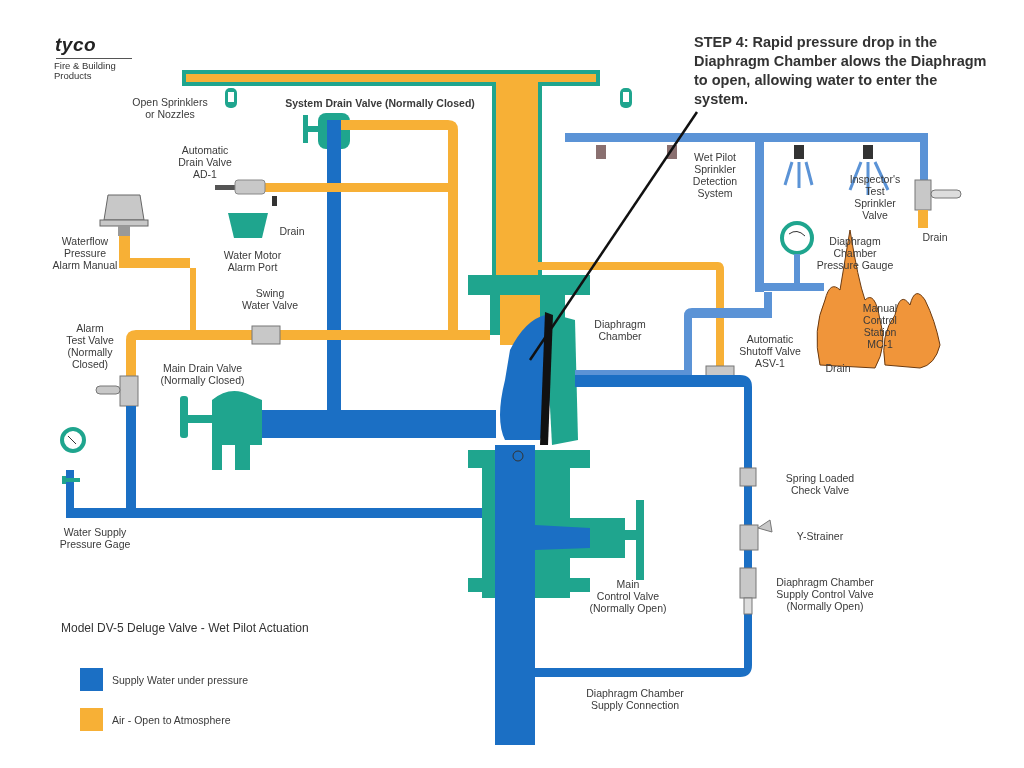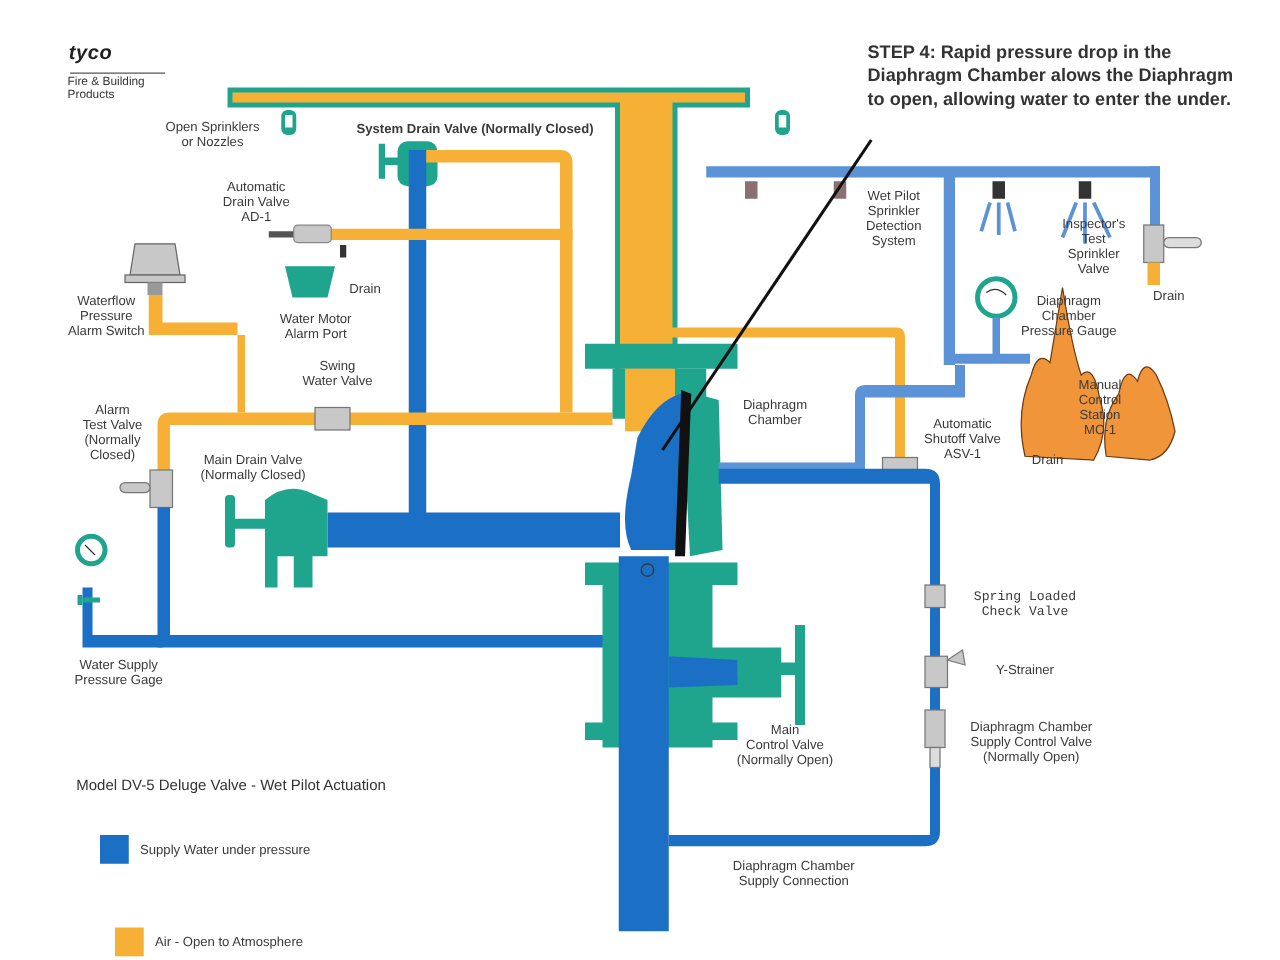--- a/index.html
+++ b/index.html
@@ -1,19 +1,19 @@
 <!DOCTYPE html>
 <html><head>
 <meta charset="utf-8">
 <style>
   html, body { margin: 0; padding: 0; background: #ffffff; }
   body { width: 1024px; height: 768px; position: relative; overflow: hidden; font-family: "Liberation Sans", sans-serif; color: #333; }
   #diagram { position: absolute; left: 0; top: 0; width: 1024px; height: 768px; }
   .lbl { position: absolute; font-size: 10.5px; line-height: 12px; text-align: center; color: #3a3a3a; white-space: pre-line; }
-  .brand { position: absolute; left: 55px; top: 34px; font-family: "Liberation Sans", sans-serif; font-style: italic; font-weight: bold; font-size: 16px; color: #222; letter-spacing: 0.5px; }
+  .brand { position: absolute; left: 55px; top: 34px; font-family: "Liberation Sans", sans-serif; font-style: italic; font-weight: bold; font-size: 19px; color: #222; letter-spacing: 0.5px; }
   .brand-rule { position: absolute; left: 56px; top: 58px; width: 76px; height: 1px; background: #555; }
   .brand-sub { position: absolute; left: 54px; top: 61px; font-size: 9.5px; line-height: 10px; color: #333; white-space: pre-line; }
   .step { position: absolute; left: 694px; top: 33px; width: 300px; font-weight: bold; font-size: 14.5px; line-height: 19px; color: #333; }
   .title { position: absolute; left: 61px; top: 621px; font-size: 12px; color: #333; }
   .legend-item { position: absolute; left: 80px; display: flex; align-items: center; text-align: center; }
   .swatch { width: 23px; height: 23px; margin-right: 9px; }
   .legend-text { font-size: 10.5px; color: #3a3a3a; }
 </style>
 </head>
 <body>
@@ -159,32 +159,32 @@
   </g>
 
   <line x1="697" y1="112" x2="530" y2="360" stroke="#111" stroke-width="2.5"></line>
 </svg>
 
 <div class="brand">tyco</div>
 <div class="brand-rule"></div>
 <div class="brand-sub">Fire &amp; Building
 Products</div>
 
-<div class="step">STEP 4: Rapid pressure drop in the Diaphragm Chamber alows the Diaphragm to open, allowing water to enter the under.</div>
+<div class="step">STEP 4: Rapid pressure drop in the Diaphragm Chamber alows the Diaphragm to open, allowing water to enter the system.</div>
 
 <div class="lbl" style="left:115px;top:96px;width:110px;">Open Sprinklers
 or Nozzles</div>
 <div class="lbl" style="left:270px;top:97px;width:220px;font-weight:bold;">System Drain Valve (Normally Closed)</div>
 <div class="lbl" style="left:165px;top:144px;width:80px;">Automatic
 Drain Valve
 AD-1</div>
 <div class="lbl" style="left:272px;top:225px;width:40px;">Drain</div>
 <div class="lbl" style="left:45px;top:235px;width:80px;">Waterflow
 Pressure
-Alarm Switch</div>
+Alarm Manual</div>
 <div class="lbl" style="left:210px;top:249px;width:85px;">Water Motor
 Alarm Port</div>
 <div class="lbl" style="left:240px;top:287px;width:60px;">Swing
 Water Valve</div>
 <div class="lbl" style="left:55px;top:322px;width:70px;">Alarm
 Test Valve
 (Normally
 Closed)</div>
 <div class="lbl" style="left:145px;top:362px;width:115px;">Main Drain Valve
 (Normally Closed)</div>
@@ -205,34 +205,34 @@
 <div class="lbl" style="left:850px;top:302px;width:60px;">Manual
 Control
 Station
 MC-1</div>
 <div class="lbl" style="left:818px;top:362px;width:40px;">Drain</div>
 <div class="lbl" style="left:580px;top:318px;width:80px;">Diaphragm
 Chamber</div>
 <div class="lbl" style="left:725px;top:333px;width:90px;">Automatic
 Shutoff Valve
 ASV-1</div>
-<div class="lbl" style="left:765px;top:472px;width:110px;font-family:Liberation Mono, monospace;">Spring Loaded
+<div class="lbl" style="left:765px;top:472px;width:110px;">Spring Loaded
 Check Valve</div>
 <div class="lbl" style="left:780px;top:530px;width:80px;">Y-Strainer</div>
 <div class="lbl" style="left:765px;top:576px;width:120px;">Diaphragm Chamber
 Supply Control Valve
 (Normally Open)</div>
 <div class="lbl" style="left:578px;top:578px;width:100px;">Main
 Control Valve
 (Normally Open)</div>
 <div class="lbl" style="left:575px;top:687px;width:120px;">Diaphragm Chamber
 Supply Connection</div>
 
 <div class="title">Model DV-5 Deluge Valve - Wet Pilot Actuation</div>
 
 <div class="legend-item" style="top:668px;">
   <div class="swatch" style="background:#1b6fc4;"></div>
   <span class="legend-text">Supply Water under pressure</span>
 </div>
-<div class="legend-item" style="top:742px;margin-left:12px;">
+<div class="legend-item" style="top:708px;">
   <div class="swatch" style="background:#f7b036;"></div>
   <span class="legend-text">Air - Open to Atmosphere</span>
 </div>
 
 </body></html>

